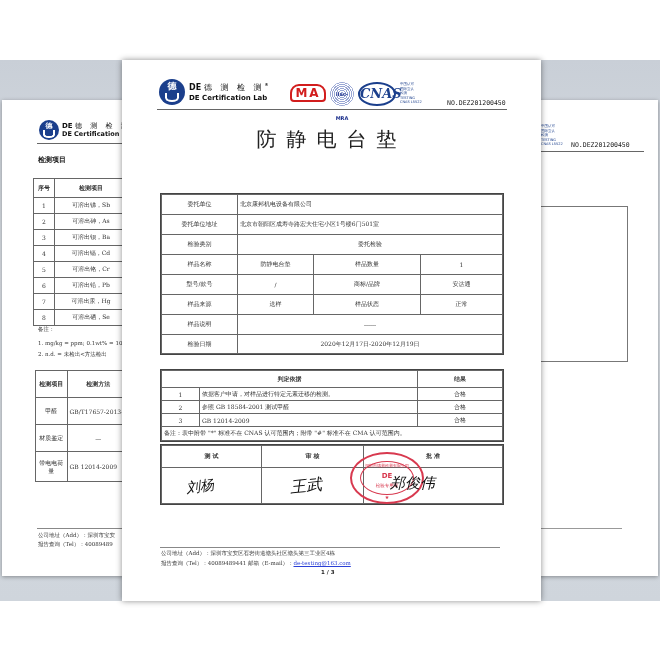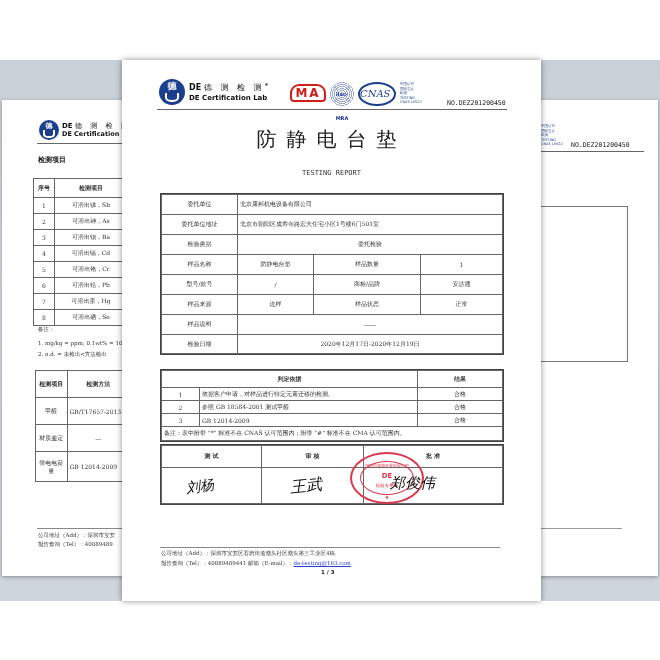--- a/index.html
+++ b/index.html
@@ -22,21 +22,21 @@
   .logo-text { position: absolute; font-family: "DejaVu Sans", sans-serif; font-weight: bold; color: #111; white-space: nowrap; }
 
   
   .hdr-line { position: absolute; height: 1px; background: #666; }
   .cma { position:absolute; left:168px; top:24px; width:36px; height:18px; border:2px solid #d21d1d; border-radius: 9px 9px 4px 4px;
     color:#d21d1d; font-family:"DejaVu Sans", sans-serif; font-weight:bold; font-size:12px; text-align:center; line-height:14px; letter-spacing: 2px; }
   .ilac { position:absolute; left:208px; top:22px; width:24px; height:24px; border-radius:50%;
     background: repeating-radial-gradient(circle, #ffffff 0 1px, #9aa7d4 1px 2px); color:#1b2f8c; font-size:5px; font-weight:bold;
     font-family:"DejaVu Sans", sans-serif; text-align:center; line-height:24px; }
   .cnas { position:absolute; left:236px; top:22px; width:38px; height:24px; border-radius:50%; border:2px solid #1b3f8c;
-    color:#1b3f8c; font-family:"DejaVu Serif", serif; font-style:italic; font-weight:normal; font-size:10px; text-align:left; line-height:20px; }
+    color:#1b3f8c; font-family:"DejaVu Serif", serif; font-style:italic; font-weight:bold; font-size:13px; text-align:left; line-height:20px; }
   .cnas-sub { position:absolute; left:278px; top:22px; font-size:3.5px; line-height:4.5px; color:#1b3f8c; font-family:"DejaVu Sans", sans-serif; }
   .report-no { position:absolute; font-family:"DejaVu Sans Mono", monospace; font-size:6.5px; color:#222; white-space:nowrap; }
 
   .title-cn { position:absolute; left:0; width:419px; top:66px; text-align:center; font-size:20px; letter-spacing: 10px; color:#222; font-family:"DejaVu Sans", sans-serif; font-weight: 300; }
   .title-en { position:absolute; left:0; width:419px; top:109px; text-align:center; font-size:7px; font-family:"DejaVu Sans Mono", monospace; color:#333; }
 
   table.grid { position:absolute; border-collapse: collapse; font-size:6px; color:#333; }
   table.grid td { border: 0.8px solid #666; text-align:center; vertical-align: middle; padding: 0 2px; overflow:hidden; white-space:nowrap; }
   table.grid td.left { text-align:left; }
   .tbl-outer { outline: 1.5px solid #444; }
@@ -172,21 +172,20 @@
     <div>中国认可</div>
       <div>国际互认</div>
       <div>检测</div>
       <div>TESTING</div>
       <div>CNAS L5522</div>
   </div>
   <div class="report-no" style="left:325px;top:39px;">NO.DEZ201200450</div>
   <div class="hdr-line" style="left:35px;top:49px;width:350px;"></div>
 
   <div class="title-cn">防静电台垫</div>
-  <div class="title-en">TESTING REPORT</div>
 
   <table class="grid tbl-outer" style="left:39px;top:134px;width:342px;">
     <tbody>
         <tr style="height:20px;">
       <td style="width:76px;">委托单位</td>
       <td class="left" colspan="3">北京康邦机电设备有限公司</td>
     </tr>
     <tr style="height:20px;">
       <td>委托单位地址</td>
       <td class="left" colspan="3">北京市朝阳区成寿寺路宏大住宅小区1号楼6门501室</td>

